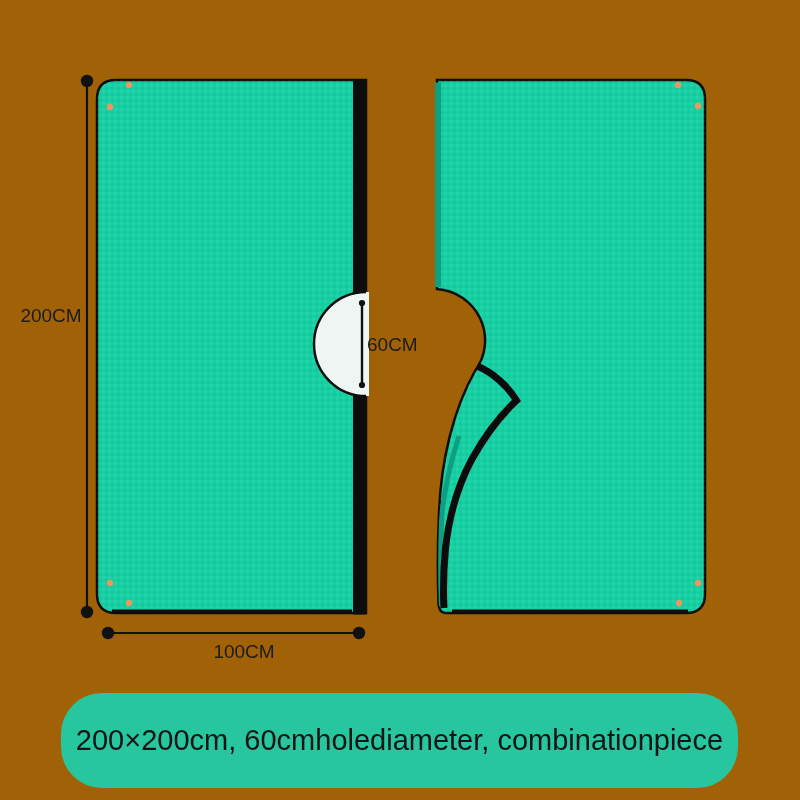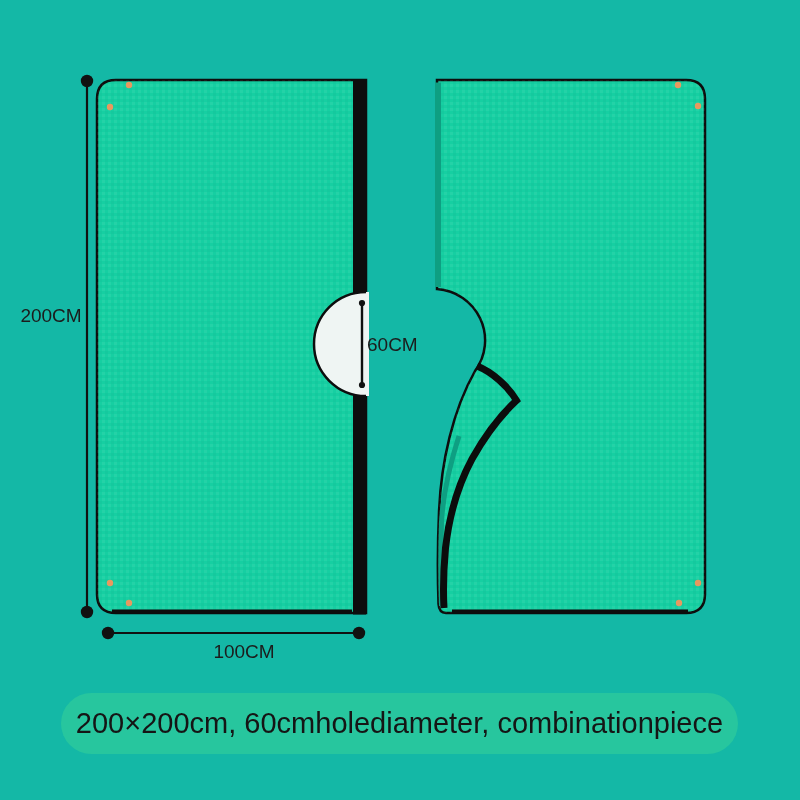--- a/index.html
+++ b/index.html
@@ -1,36 +1,36 @@
 <!DOCTYPE html>
 <html><head>
 <meta charset="utf-8">
 <style>
   html, body { margin: 0; padding: 0; }
   body { font-family: "Liberation Sans", sans-serif; }
   .stage {
     position: relative;
     width: 800px;
     height: 800px;
-    background: #14b8a6;
+    background: #a16207;
     overflow: hidden;
   }
   .stage svg { position: absolute; left: 0; top: 0; }
   .dim-label {
     font-family: "Liberation Sans", sans-serif;
     font-size: 19px;
     fill: #1c1c1c;
     letter-spacing: 0px;
   }
   .banner {
     position: absolute;
     left: 61px;
     top: 693px;
     width: 677px;
-    height: 61px;
+    height: 95px;
     border-radius: 41px;
     background: #27c69e;
     display: flex;
     align-items: center;
     justify-content: center;
   }
   .banner span {
     font-family: "Liberation Sans", sans-serif;
     font-size: 29px;
     color: #151515;

